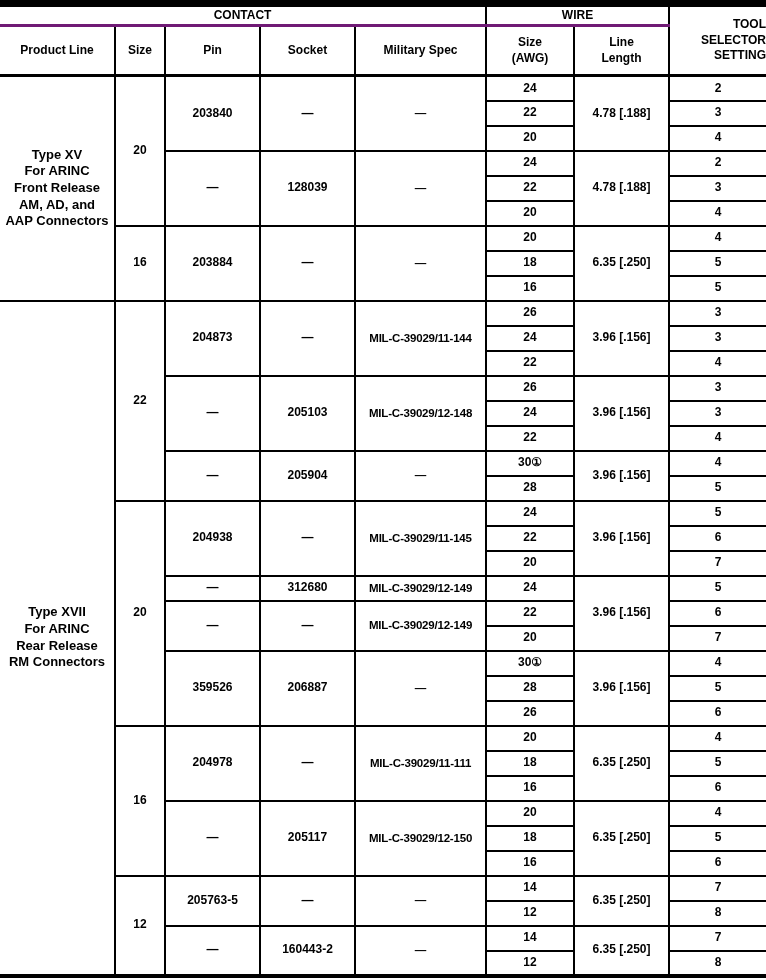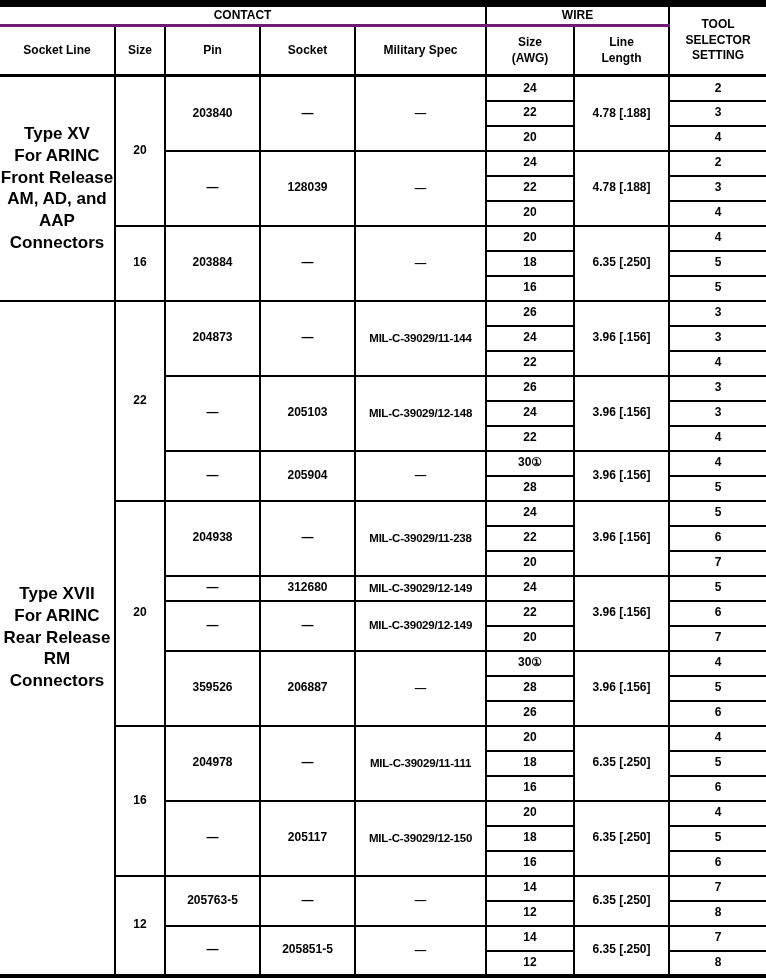--- a/index.html
+++ b/index.html
@@ -35,22 +35,22 @@
     white-space: pre-line;
     overflow: hidden;
   }
   thead th { border: 2px solid #000; border-top: 0; }
   thead tr.group-row th { height: 17px; border-bottom: 3px solid #701a75; }
   thead tr.group-row th.tool-th { border-bottom: 3px solid #000; }
   thead tr.col-row th { height: 47px; border-top: 1px solid #000; border-bottom: 3px solid #000; }
   tbody td { border: 2px solid #000; }
   tbody tr { height: 25px; }
   .el { border-left: 0 !important; }
-  .er { border-right: 0 !important; }
-  td.c0 { border-left: 0; font-size: 17px; }
+  .er { border-right: 0 !important; text-align: right; }
+  td.c0 { border-left: 0; font-size: 13px; }
   td.c7 { border-right: 0; }
   td.c4 { font-size: 11.5px; letter-spacing: -0.2px; }
 </style>
 </head>
 <body>
 
 <div class="page">
   <div class="top-rule"></div>
   <table class="spec">
     <colgroup>
@@ -65,21 +65,21 @@
     </colgroup>
     <thead>
       <tr class="group-row">
         <th colspan="5" class="el">CONTACT</th>
         <th colspan="2">WIRE</th>
         <th rowspan="2" class="er tool-th">TOOL
 SELECTOR
 SETTING</th>
       </tr>
       <tr class="col-row">
-        <th class="el">Socket Line</th>
+        <th class="el">Product Line</th>
         <th>Size</th>
         <th>Pin</th>
         <th>Socket</th>
         <th>Military Spec</th>
         <th>Size
 (AWG)</th>
         <th>Line
 Length</th>
       </tr>
     </thead>
@@ -185,21 +185,21 @@
           <td class="c7">4</td>
         </tr>
         <tr>
           <td class="c5">28</td>
           <td class="c7">5</td>
         </tr>
         <tr>
           <td rowspan="9" class="c1">20</td>
           <td rowspan="3" class="c2">204938</td>
           <td rowspan="3" class="c3">—</td>
-          <td rowspan="3" class="c4">MIL-C-39029/11-238</td>
+          <td rowspan="3" class="c4">MIL-C-39029/11-145</td>
           <td class="c5">24</td>
           <td rowspan="3" class="c6">3.96 [.156]</td>
           <td class="c7">5</td>
         </tr>
         <tr>
           <td class="c5">22</td>
           <td class="c7">6</td>
         </tr>
         <tr>
           <td class="c5">20</td>
@@ -281,21 +281,21 @@
           <td class="c5">14</td>
           <td rowspan="2" class="c6">6.35 [.250]</td>
           <td class="c7">7</td>
         </tr>
         <tr>
           <td class="c5">12</td>
           <td class="c7">8</td>
         </tr>
         <tr>
           <td rowspan="2" class="c2">—</td>
-          <td rowspan="2" class="c3">205851-5</td>
+          <td rowspan="2" class="c3">160443-2</td>
           <td rowspan="2" class="c4">—</td>
           <td class="c5">14</td>
           <td rowspan="2" class="c6">6.35 [.250]</td>
           <td class="c7">7</td>
         </tr>
         <tr>
           <td class="c5">12</td>
           <td class="c7">8</td>
         </tr>
       </tbody>

